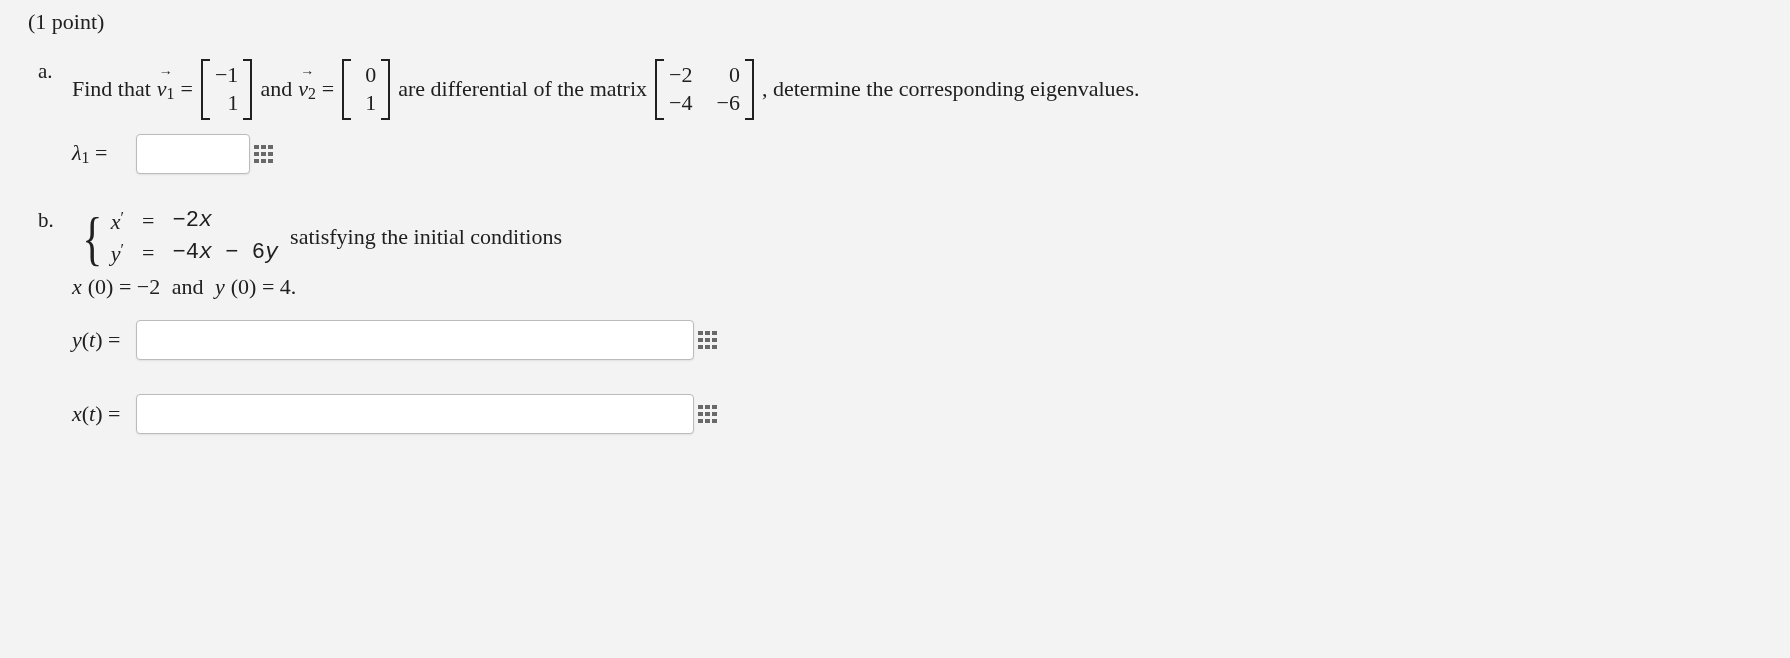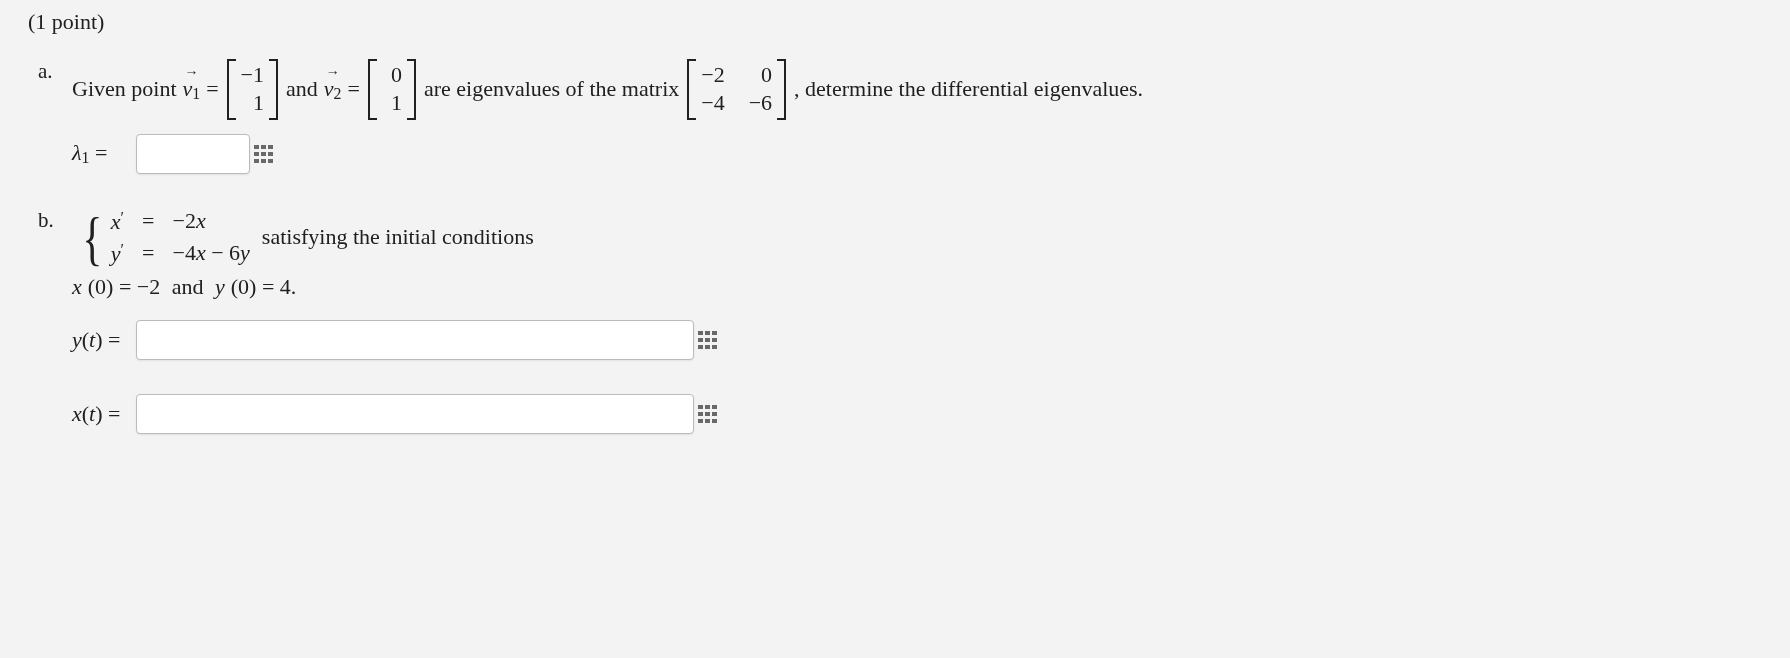--- a/index.html
+++ b/index.html
@@ -115,21 +115,21 @@
   .system .eqs {
     display: grid;
     grid-template-columns: auto auto auto;
     column-gap: 18px;
     row-gap: 4px;
     align-items: center;
     font-size: 22px;
   }
   .system .eqs .c1 { text-align: right; font-style: italic; }
   .system .eqs .c2 { text-align: center; }
-  .system .eqs .c3 { text-align: left; }
+  .system .eqs .c3 { text-align: left; font-family: Liberation Mono, monospace; }
 
   
   .ans-row {
     display: flex;
     align-items: center;
     margin-top: 14px;
     font-size: 22px;
   }
   .ans-label { min-width: 64px; }
   .ans-label.wide { min-width: 64px; }
@@ -165,21 +165,21 @@
 <div class="page">
 
   <div class="header">
     <span>(1 point)</span>
   </div>
 
   <ol class="ol">
 
     <li class="item-a">
       <div class="row">
-        <span>Given point</span>
+        <span>Find that</span>
 
         <span class="vec">
           <span class="arrow">→</span>
           <span>v</span><span class="sub">1</span>
         </span>
         <span>=</span>
 
         <span class="mat">
           <span class="br left"></span>
           <span class="cells col1">
@@ -199,34 +199,34 @@
 
         <span class="mat">
           <span class="br left"></span>
           <span class="cells col1">
             <span>0</span>
             <span>1</span>
           </span>
           <span class="br right"></span>
         </span>
 
-        <span>are eigenvalues of the matrix</span>
+        <span>are differential of the matrix</span>
 
         <span class="mat">
           <span class="br left"></span>
           <span class="cells col2">
             <span>−2</span>
             <span>0</span>
             <span>−4</span>
             <span>−6</span>
           </span>
           <span class="br right"></span>
         </span>
 
-        <span>, determine the differential eigenvalues.</span>
+        <span>, determine the corresponding eigenvalues.</span>
       </div>
 
       <div class="ans-row">
         <span class="ans-label">
           <span class="it">λ</span><span class="sub">1</span> =
         </span>
         <input class="answer short" type="text" value="" style="">
         <span class="keypad">
           <svg viewBox="0 0 20 18">
             <rect x="0" y="0" width="5" height="4"></rect>

